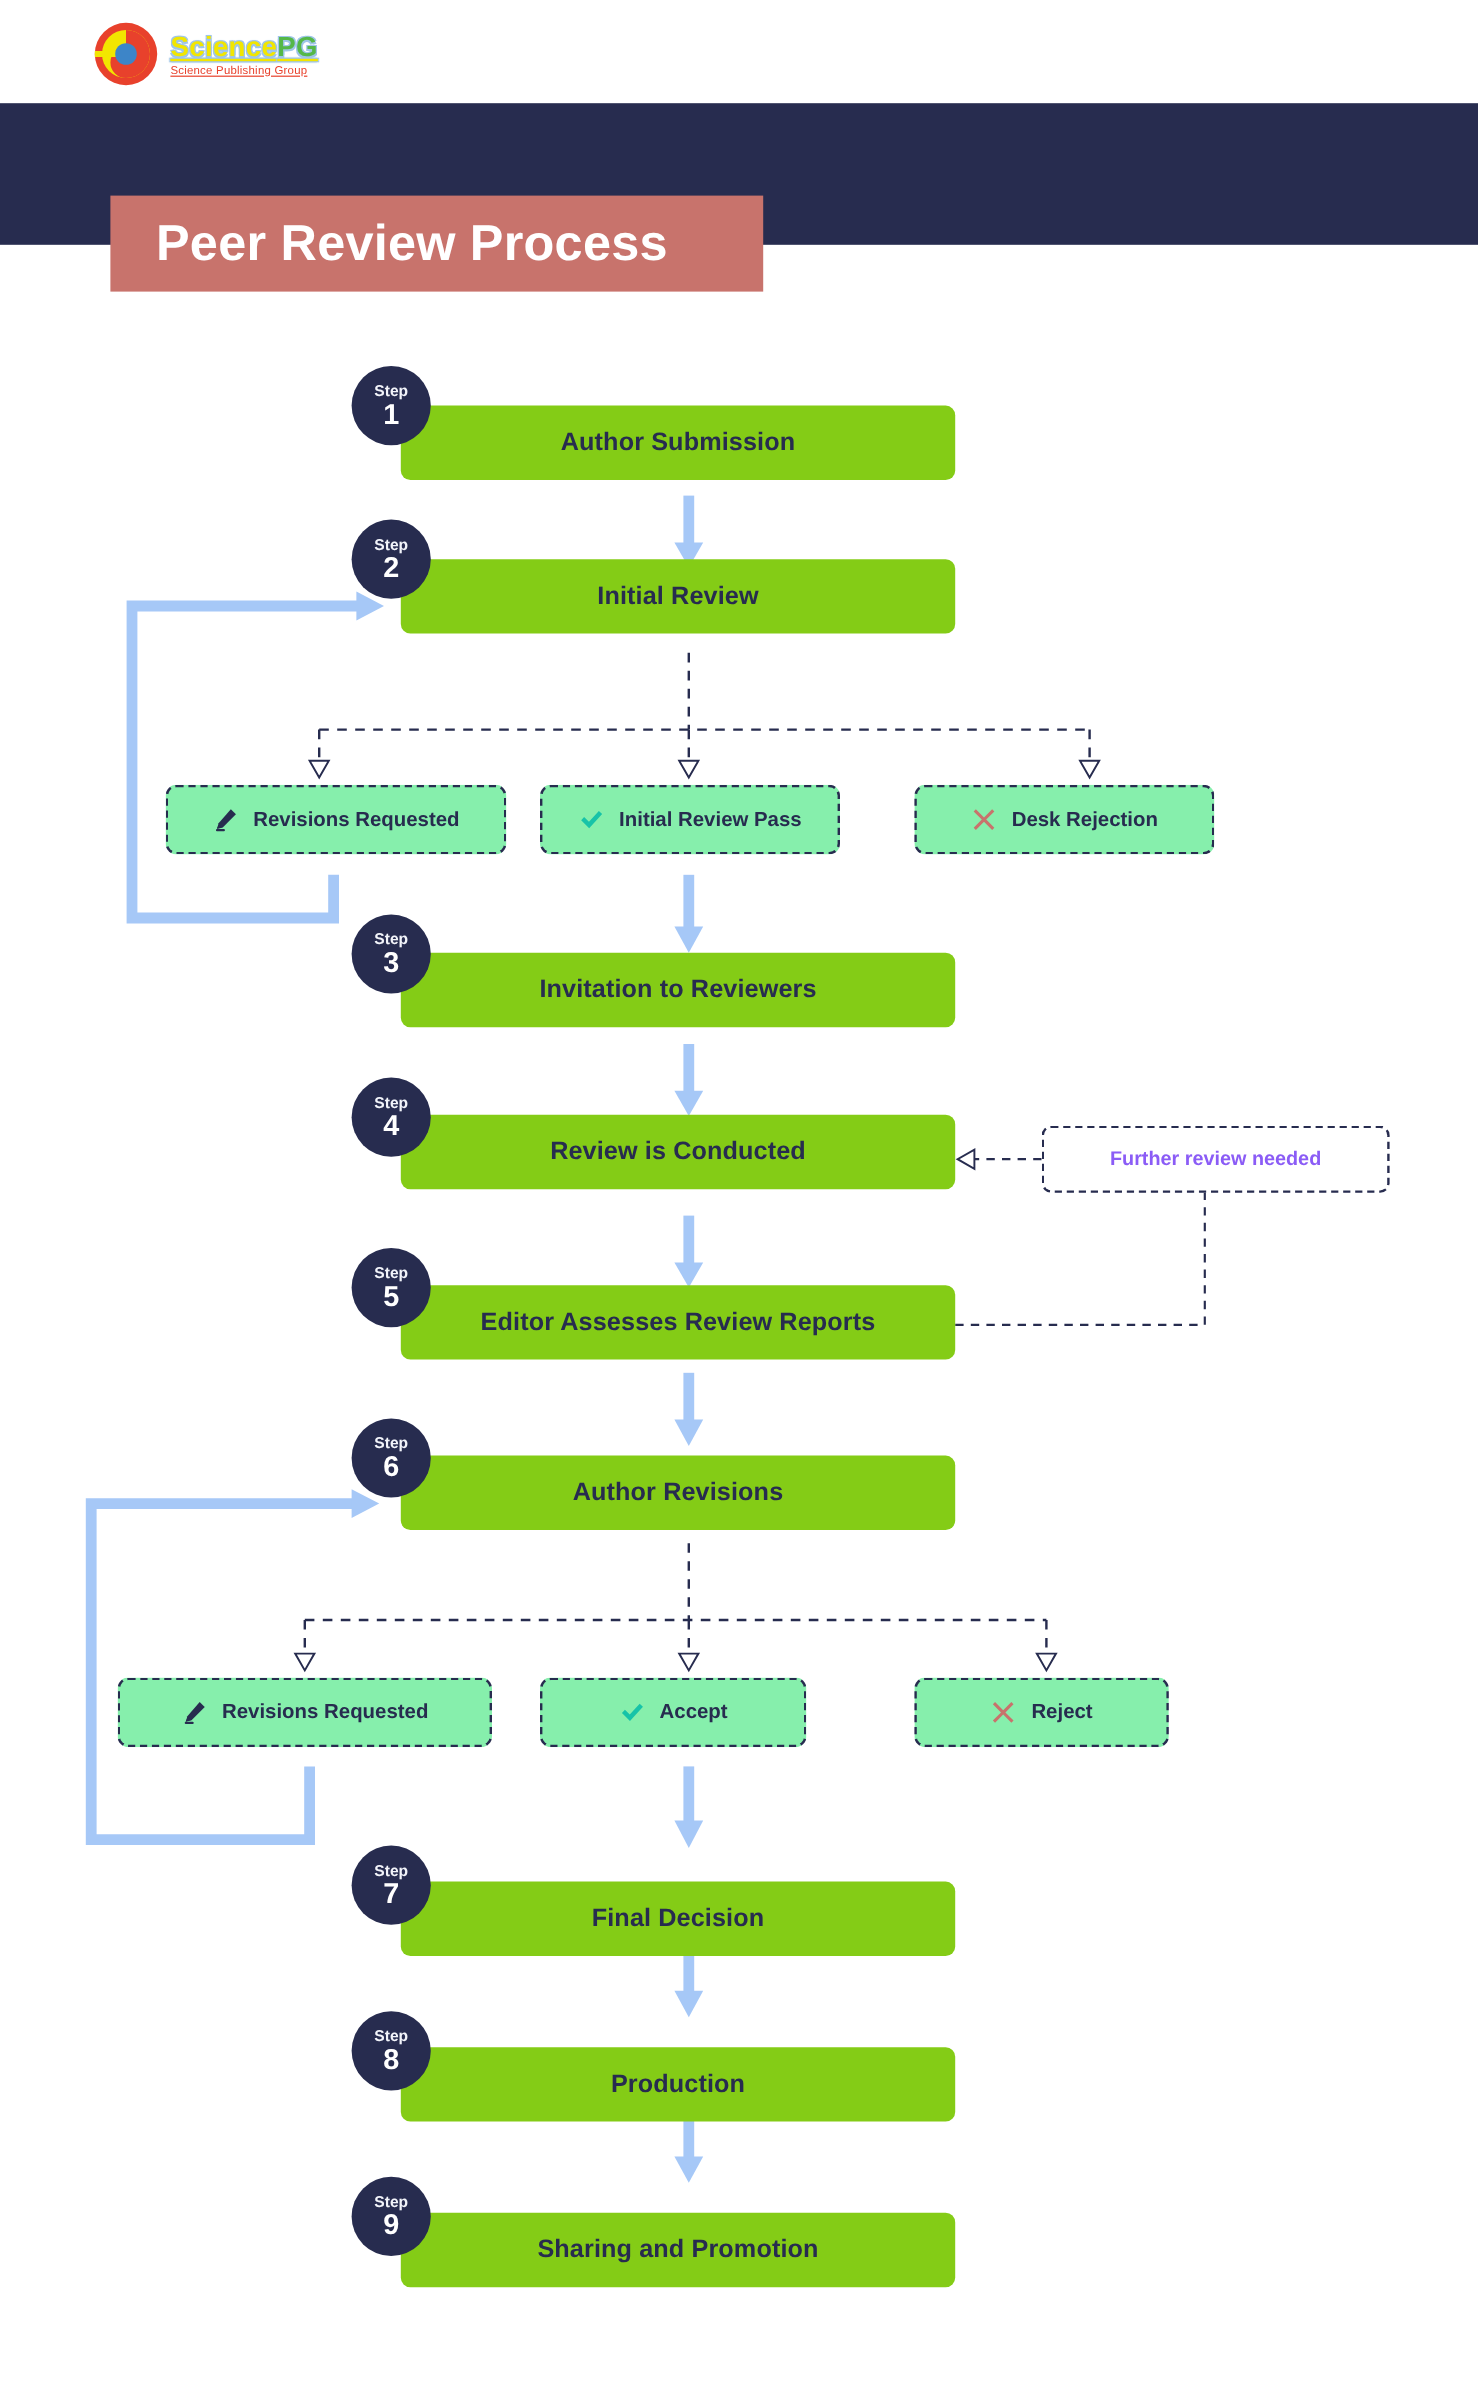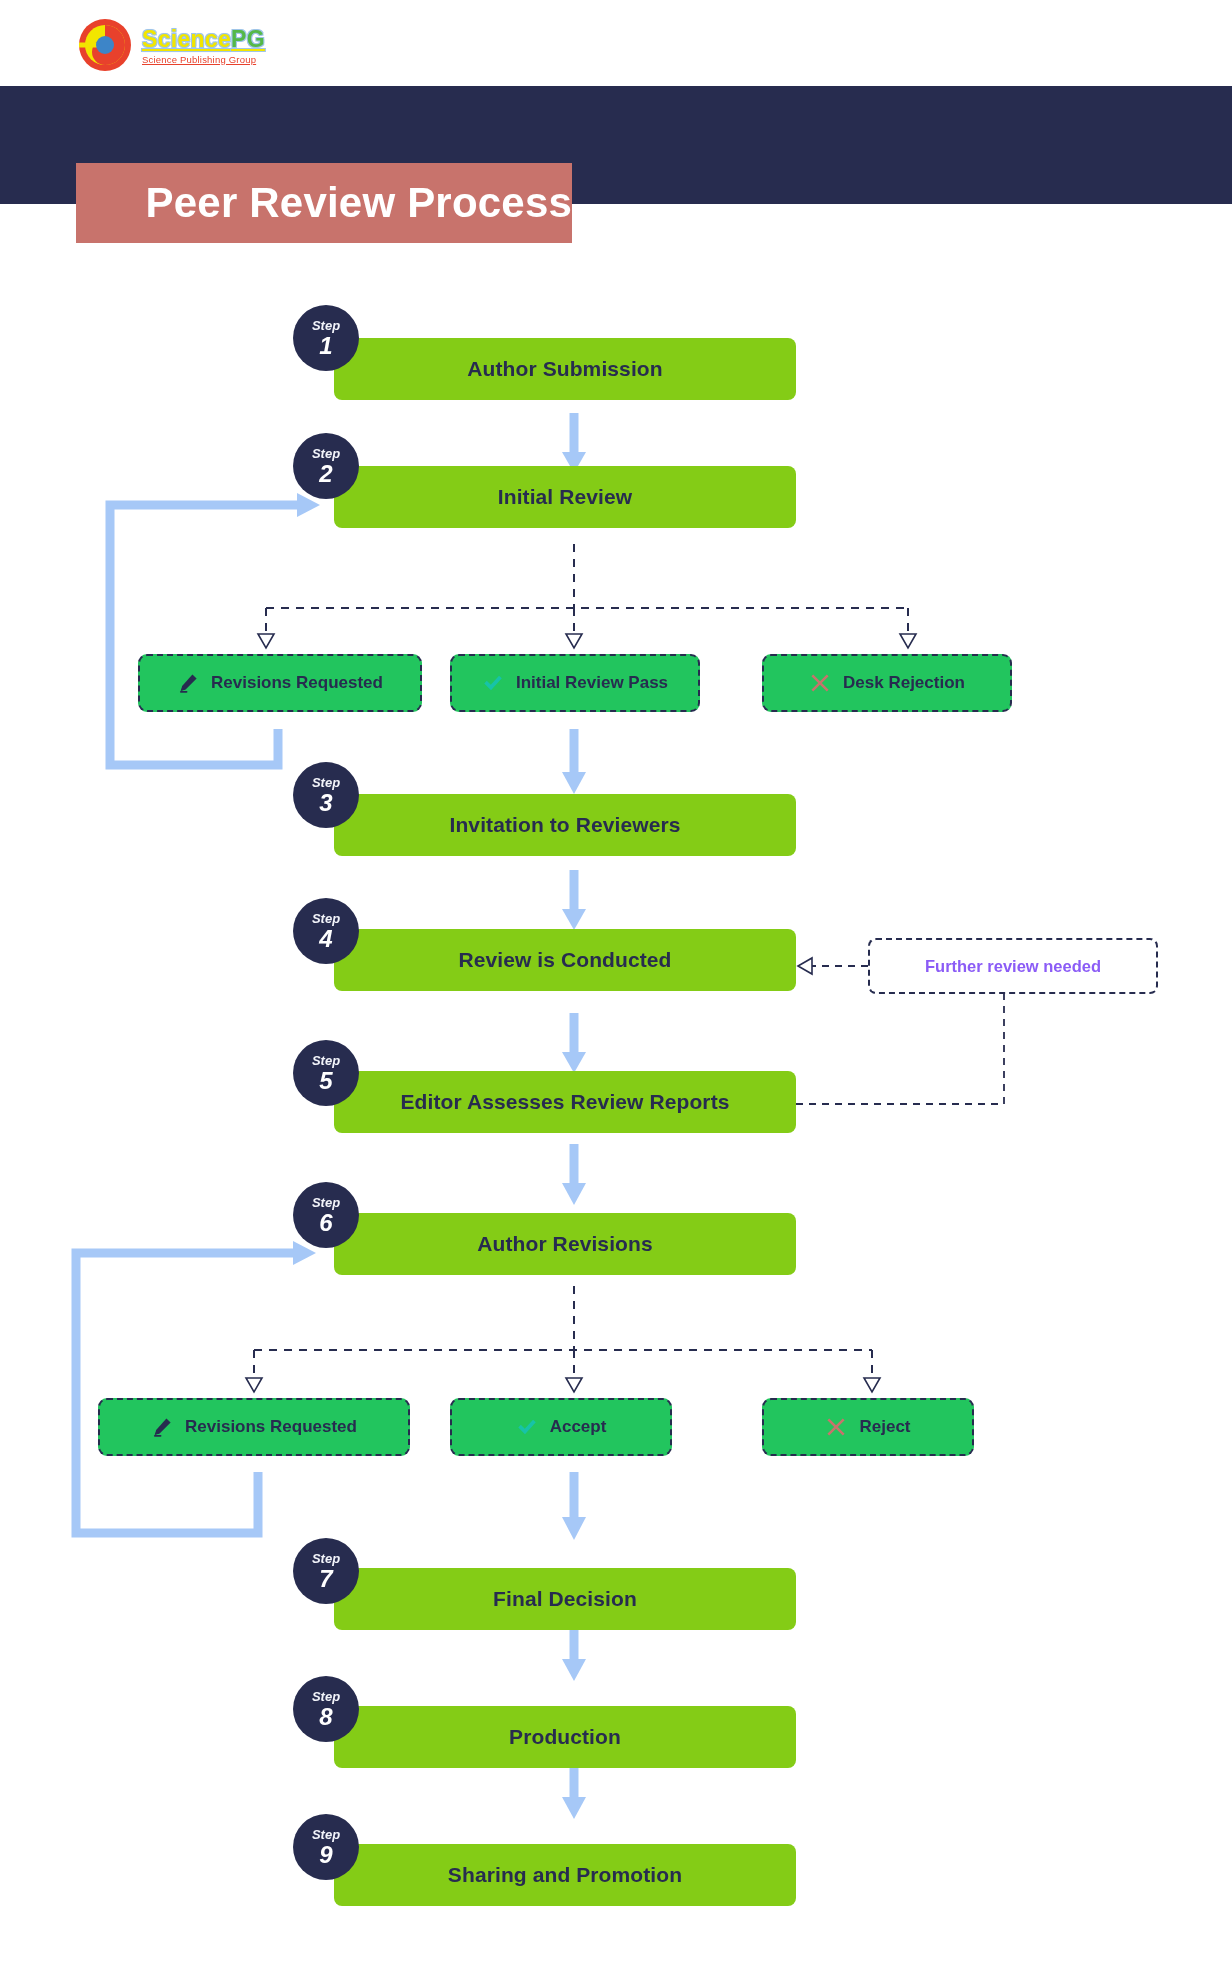--- a/index.html
+++ b/index.html
@@ -17,40 +17,40 @@
   .logo-wrap { position: absolute; left: 78px; top: 18px; display: flex; align-items: center; gap: 10px; }
   .logo-mark { position: relative; width: 54px; height: 54px; }
   .logo-text-block { display: flex; flex-direction: column; justify-content: center; padding-top: 2px; }
   .logo-title { font-size: 23px; font-weight: bold; letter-spacing: .3px; line-height: 1;
     color: #f2e600; text-shadow: -1px -1px 0 #9fc5e8, 1px -1px 0 #9fc5e8, -1px 1px 0 #9fc5e8, 1px 1px 0 #9fc5e8, 0 0 2px #9fc5e8; text-decoration: underline; }
   .logo-title .g { color: #55b848; text-shadow: -1px -1px 0 #9fc5e8, 1px -1px 0 #9fc5e8, -1px 1px 0 #9fc5e8, 1px 1px 0 #9fc5e8; }
   .logo-sub { font-size: 9.5px; color: #e8412c; letter-spacing: .2px; margin-top: 3px; text-decoration: underline; }
 
   
   .header-band { position: absolute; left: 0; top: 86px; width: 1232px; height: 118px; background: #272c4f; }
-  .title-plate { position: absolute; left: 76px; top: 163px; width: 496px; height: 80px;
-    background: #c8736c; display: flex; align-items: center; justify-content: flex-end; }
+  .title-plate { position: absolute; left: 92px; top: 163px; width: 544px; height: 80px;
+    background: #c8736c; display: flex; align-items: center; }
   .title-plate h1 { color: #fff; font-size: 42px; font-weight: bold; letter-spacing: .2px; padding-left: 38px; }
 
   
   .canvas { position: absolute; left: 0; top: 0; width: 1232px; height: 1986px; }
   .svg-layer { position: absolute; left: 0; top: 0; width: 1232px; height: 1986px; }
 
   
   .step-box { position: absolute; height: 62px; background: #84cc16; border-radius: 8px;
     display: flex; align-items: center; justify-content: center; }
   .step-box span { color: #272c4f; font-size: 21px; font-weight: bold; letter-spacing: .1px; }
   .step-badge { position: absolute; width: 66px; height: 66px; border-radius: 50%; background: #272c4f;
-    display: flex; flex-direction: column; align-items: center; justify-content: center; z-index: 5; font-style: italic; }
+    display: flex; flex-direction: column; align-items: center; justify-content: center; z-index: 5; }
   .step-badge .lbl { color: #f2f4fa; font-size: 13px; font-weight: bold; line-height: 1; margin-bottom: 2px; }
   .step-badge .num { color: #ffffff; font-size: 24px; font-weight: bold; line-height: 1; }
 
   
   .outcome { position: absolute; height: 58px; border: 2.2px dashed #272c4f; border-radius: 9px;
-    background: #22c55e; display: flex; align-items: center; justify-content: center; gap: 12px; padding: 0 16px; }
+    background: #86efac; display: flex; align-items: center; justify-content: center; gap: 12px; padding: 0 16px; }
   .outcome .txt { color: #272c4f; font-size: 17px; font-weight: bold; white-space: nowrap; }
   .ico { width: 22px; height: 22px; flex: 0 0 22px; display: block; }
 
   .note-box { position: absolute; height: 56px; border: 2.2px dashed #272c4f; border-radius: 8px;
     background: #fff; display: flex; align-items: center; justify-content: center; padding: 0 18px; }
   .note-box .txt { color: #8b5cf6; font-size: 16.5px; font-weight: bold; white-space: nowrap; }
 </style>
 </head>
 <body>
 

